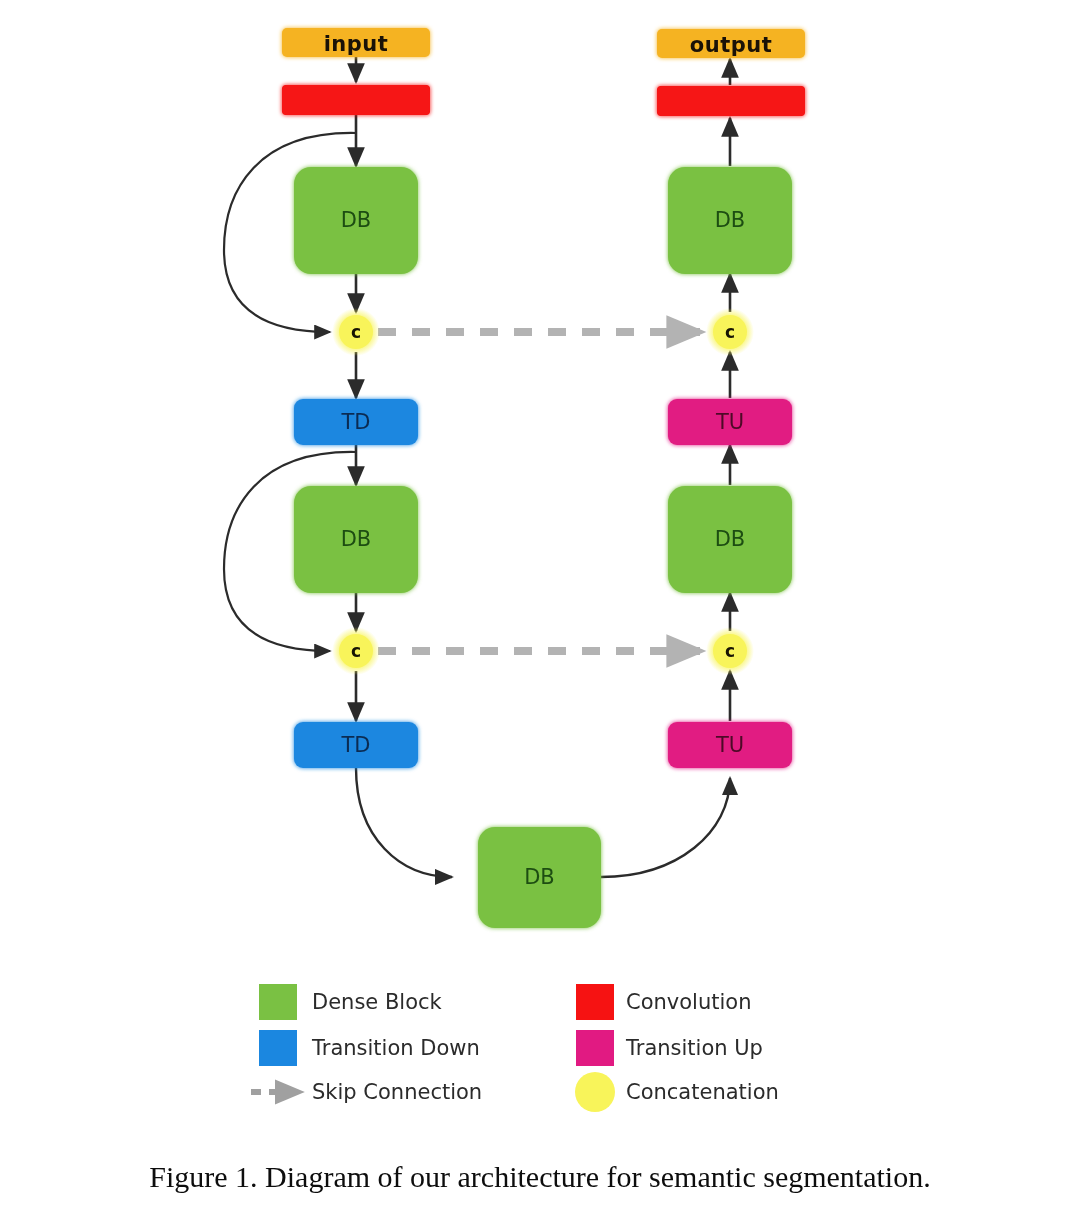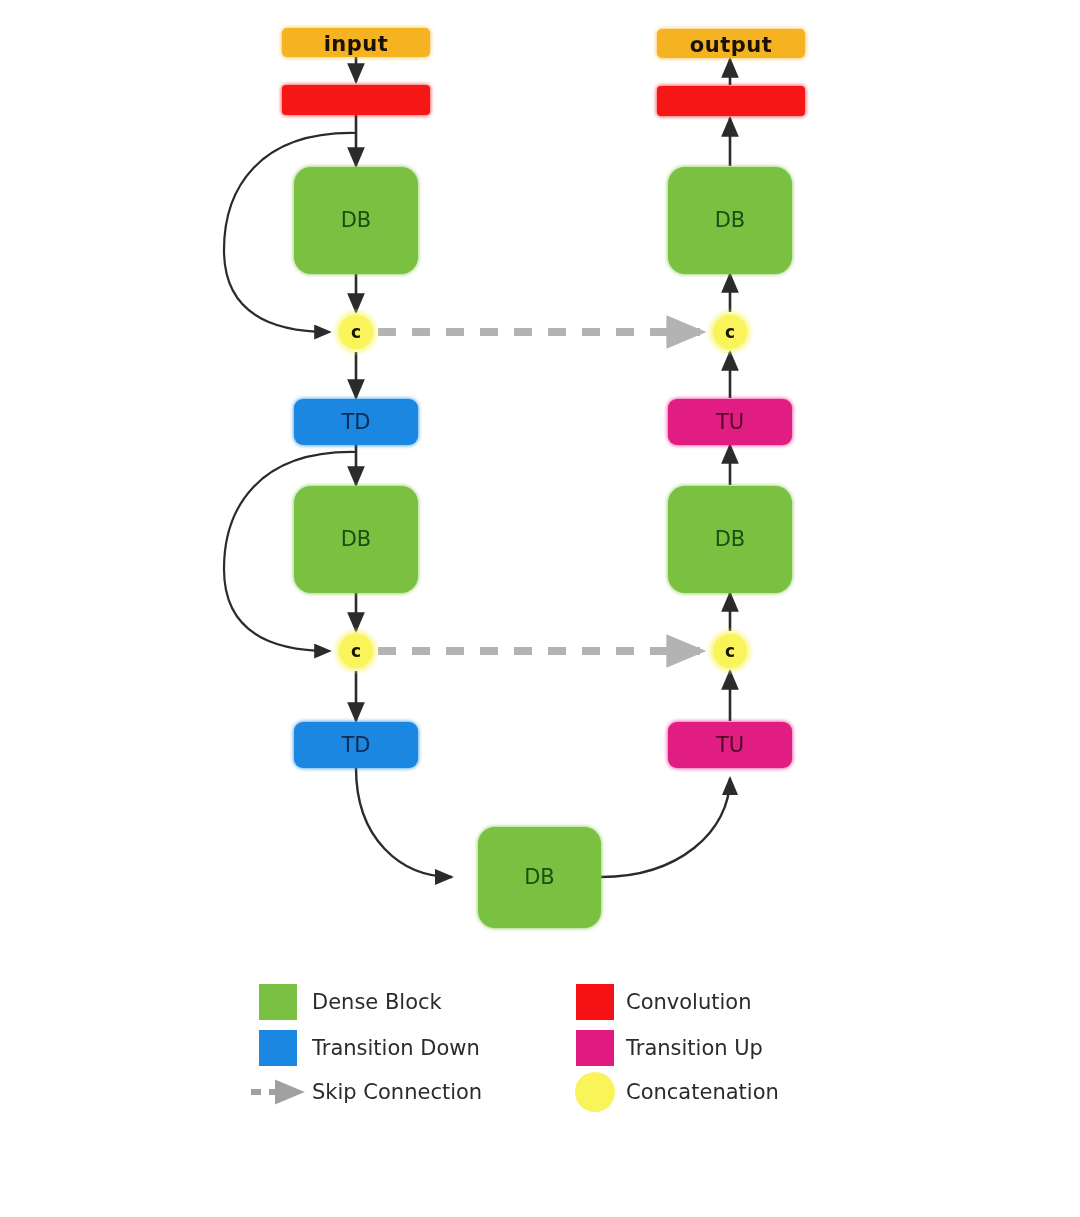--- a/index.html
+++ b/index.html
@@ -251,14 +251,15 @@
       </g>
 
       <g>
         <circle cx="595" cy="1092" r="20" fill="#f8f45a"></circle>
         <text class="legend-text" x="626" y="1092">Concatenation</text>
       </g>
 
     </g>
   </svg>
 
+  <div class="caption">Figure 1. Diagram of our architecture for semantic segmentation.</div>
 
 </div>
 
 </body></html>

